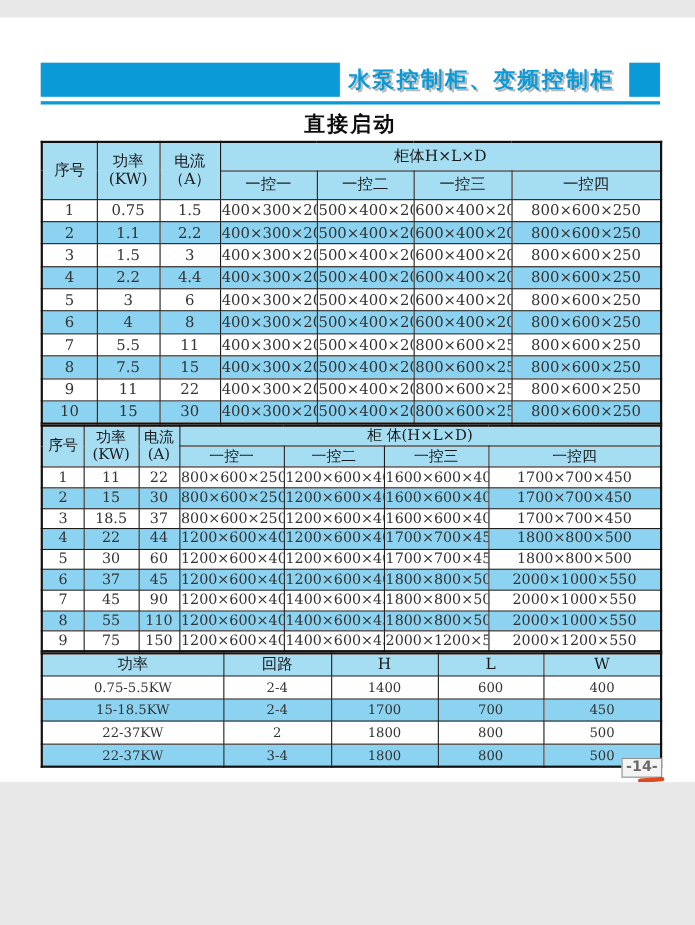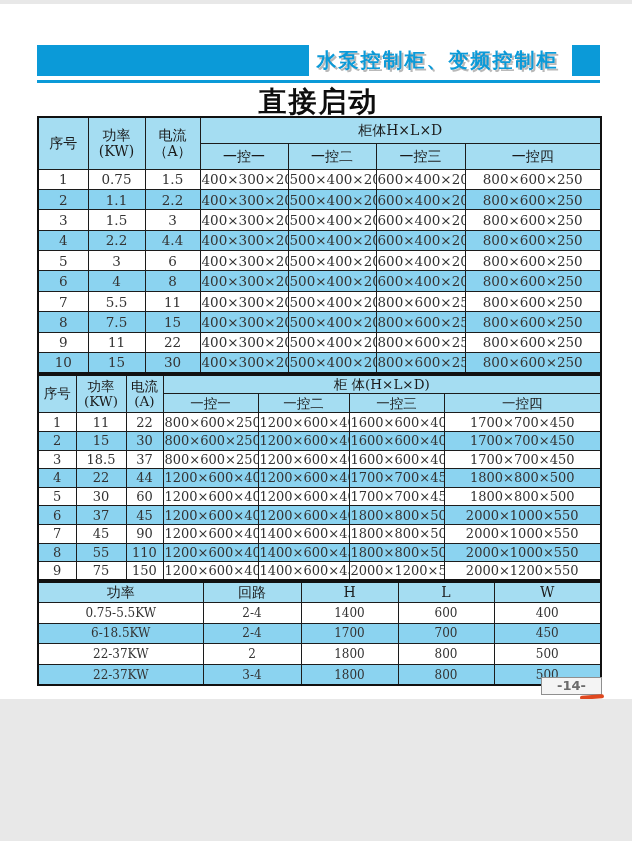--- a/index.html
+++ b/index.html
@@ -6,42 +6,42 @@
     --banner-blue:#0b9ad8;
     --header-bg:#a5ddf2;
     --row-alt-bg:#8bd3f0;
     --border-dark:#1c1c1c;
   }
   *{box-sizing:border-box;}
   html,body{margin:0;padding:0;background:#e8e8e8;}
   .page{
     width:632px;height:695px;background:#ffffff;position:relative;
     font-family:"DejaVu Serif","Liberation Serif",serif;color:#222;
-    overflow:hidden;margin:4px auto;
+    overflow:hidden;margin:16px auto;
   }
   .content{position:absolute;left:37px;top:0;width:563px;}
 
   
   .banner-row{margin-top:41px;height:31px;display:flex;align-items:stretch;}
   .banner-bar{width:272px;background:var(--banner-blue);}
   .banner-title{
     flex:1;display:flex;align-items:center;justify-content:center;
     font-family:"DejaVu Sans","Liberation Sans",sans-serif;
     font-weight:bold;font-size:20px;letter-spacing:2px;
     color:var(--banner-blue);
     text-shadow:2px 2px 0 #b9b9b9, -1px -1px 0 #ffffff, 1px -1px 0 #ffffff, -1px 1px 0 #ffffff;
     white-space:nowrap;
   }
   .banner-square{width:28px;background:var(--banner-blue);margin-left:6px;}
   .banner-underline{height:3px;background:var(--banner-blue);margin-top:4px;}
 
   
   .section-title{
     text-align:center;font-weight:bold;color:#0d0d0d;
-    font-size:28px;line-height:25px;letter-spacing:2px;
+    font-size:19px;line-height:25px;letter-spacing:2px;
   }
   .st-1{margin:6px 0 2px;}
   .st-2{margin:3px 0 2px;}
   .st-3{margin:2px 0 2px;}
 
   
   table{
     border-collapse:collapse;table-layout:fixed;width:563px;
     border:2.2px solid #111;
   }
@@ -62,21 +62,21 @@
   .t2 thead th{height:19px;font-size:13.5px;}
   .t2 tbody td{height:18.6px;font-size:13px;}
   .t3 thead th{height:20px;}
   .t3 tbody td{height:20.8px;font-size:12px;}
 
   
   .pagenum{
     position:absolute;right:30px;bottom:4px;
     font-family:"DejaVu Sans","Liberation Sans",sans-serif;
     font-weight:bold;font-size:13px;color:#6b6b6b;
-    border:1.5px solid #8f8f8f;padding:0 15px;line-height:16px;
+    border:1.5px solid #8f8f8f;padding:0 3px;line-height:16px;
     background:#f4f4f4;
   }
   .pagenum-accent{
     position:absolute;right:-2px;bottom:-4px;width:24px;height:4px;
     background:#e0481f;transform:rotate(-4deg);border-radius:2px;
   }
 </style>
 </head>
 <body>
 
@@ -339,21 +339,21 @@
       </thead>
       <tbody>
           <tr>
             <td>0.75-5.5KW</td>
             <td>2-4</td>
             <td>1400</td>
             <td>600</td>
             <td>400</td>
           </tr>
           <tr>
-            <td>6-18.5KW</td>
+            <td>15-18.5KW</td>
             <td>2-4</td>
             <td>1700</td>
             <td>700</td>
             <td>450</td>
           </tr>
           <tr>
             <td>22-37KW</td>
             <td>2</td>
             <td>1800</td>
             <td>800</td>

